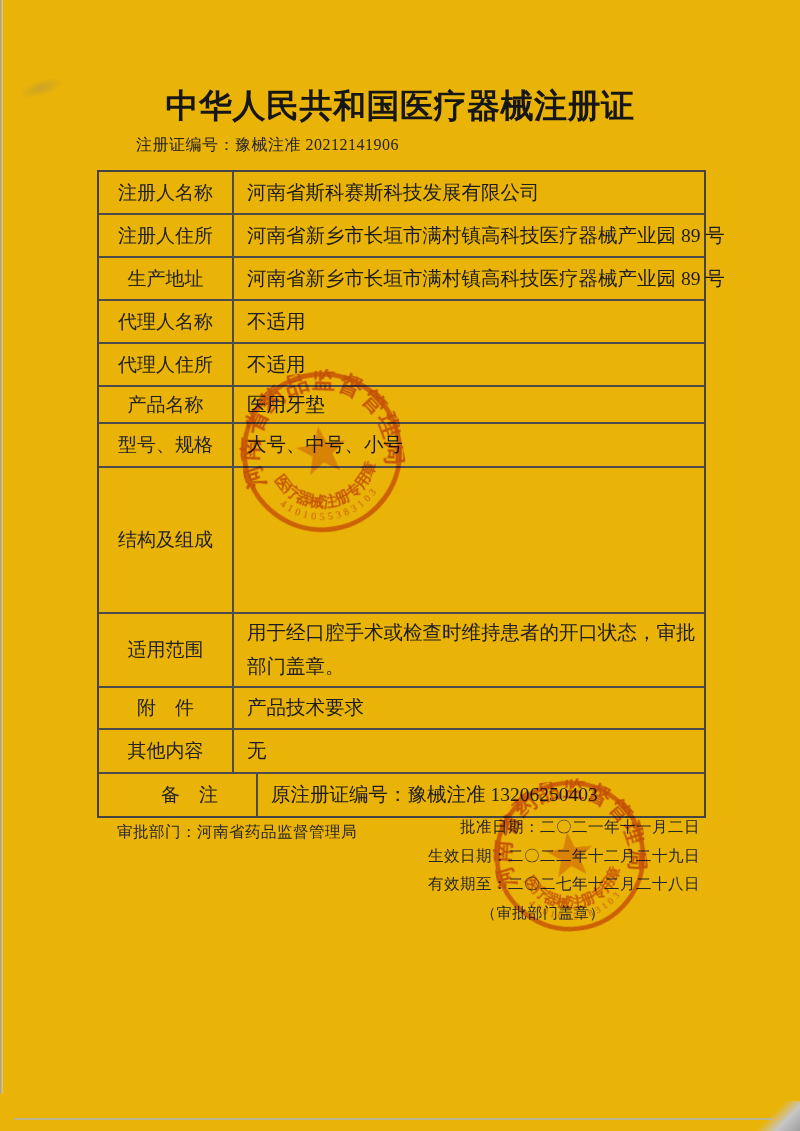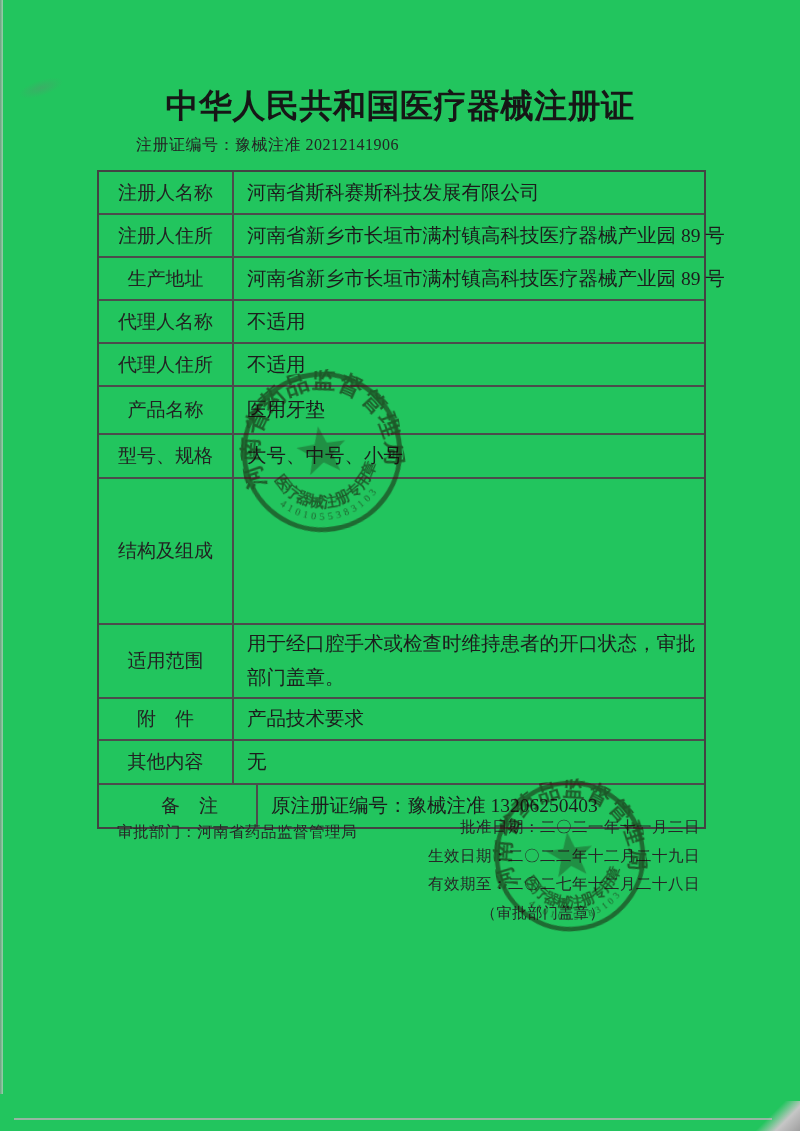--- a/index.html
+++ b/index.html
@@ -1,20 +1,20 @@
 <!DOCTYPE html>
 <html><head>
 <meta charset="utf-8">
 <style>
   * { margin:0; padding:0; box-sizing:border-box; }
   html,body { background:#e8e8e8; }
   .page {
     position:relative;
     width:800px; height:1131px;
-    background:#22c55e;
+    background:#eab308;
     font-family:"Liberation Serif","DejaVu Serif",serif;
     color:#1e1e1e;
     overflow:hidden;
   }
   
   .edge-left {
     position:absolute; left:0; top:0; width:3px; height:1094px;
     background:linear-gradient(to right,#8f8f8f,#d8d8d8);
     opacity:.65;
   }
@@ -114,21 +114,21 @@
       <div class="cell value nw">河南省新乡市长垣市满村镇高科技医疗器械产业园 89 号</div>
     </div>
     <div class="row" style="height:43px">
       <div class="cell label">代理人名称</div>
       <div class="cell value nw">不适用</div>
     </div>
     <div class="row" style="height:43px">
       <div class="cell label">代理人住所</div>
       <div class="cell value nw">不适用</div>
     </div>
-    <div class="row" style="height:48px">
+    <div class="row" style="height:37px">
       <div class="cell label">产品名称</div>
       <div class="cell value nw">医用牙垫</div>
     </div>
     <div class="row" style="height:44px">
       <div class="cell label">型号、规格</div>
       <div class="cell value nw">大号、中号、小号</div>
     </div>
     <div class="row" style="height:146px">
       <div class="cell label">结构及组成</div>
     </div>

